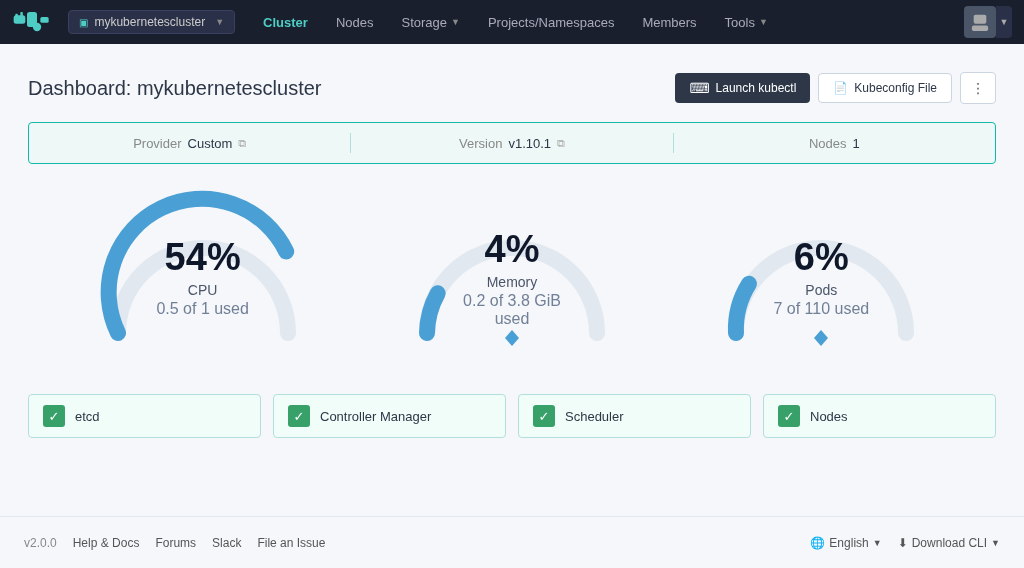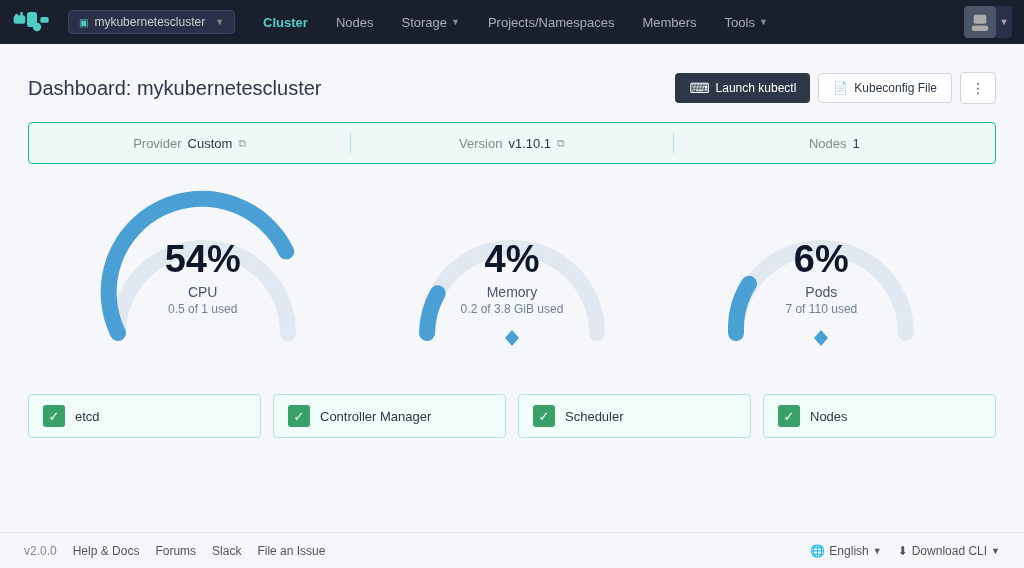--- a/index.html
+++ b/index.html
@@ -183,21 +183,21 @@
       color: #0f172a;
       line-height: 1;
       text-align: center;
     }
     .gauge-label {
       font-size: 14px;
       color: #4a5568;
       margin-top: 6px;
     }
     .gauge-sublabel {
-      font-size: 12px;
+      font-size: 16px;
       color: #718096;
       margin-top: 2px;
     }
 
     
     .status-row {
       display: flex;
       gap: 12px;
       margin-bottom: 24px;
     }
@@ -225,21 +225,21 @@
 
     
     .footer {
       position: fixed;
       bottom: 0; left: 0; right: 0;
       background: #f5f7fa;
       border-top: 1px solid #e2e8f0;
       display: flex;
       align-items: center;
       padding: 8px 24px;
-      height: 36px;
+      height: 52px;
     }
     .footer-left {
       display: flex; gap: 16px; align-items: center;
     }
     .footer-link {
       color: #555; font-size: 12px; cursor: pointer; text-decoration: none;
     }
     .footer-version { color: #888; font-size: 12px; }
     .footer-right {
       margin-left: auto;

